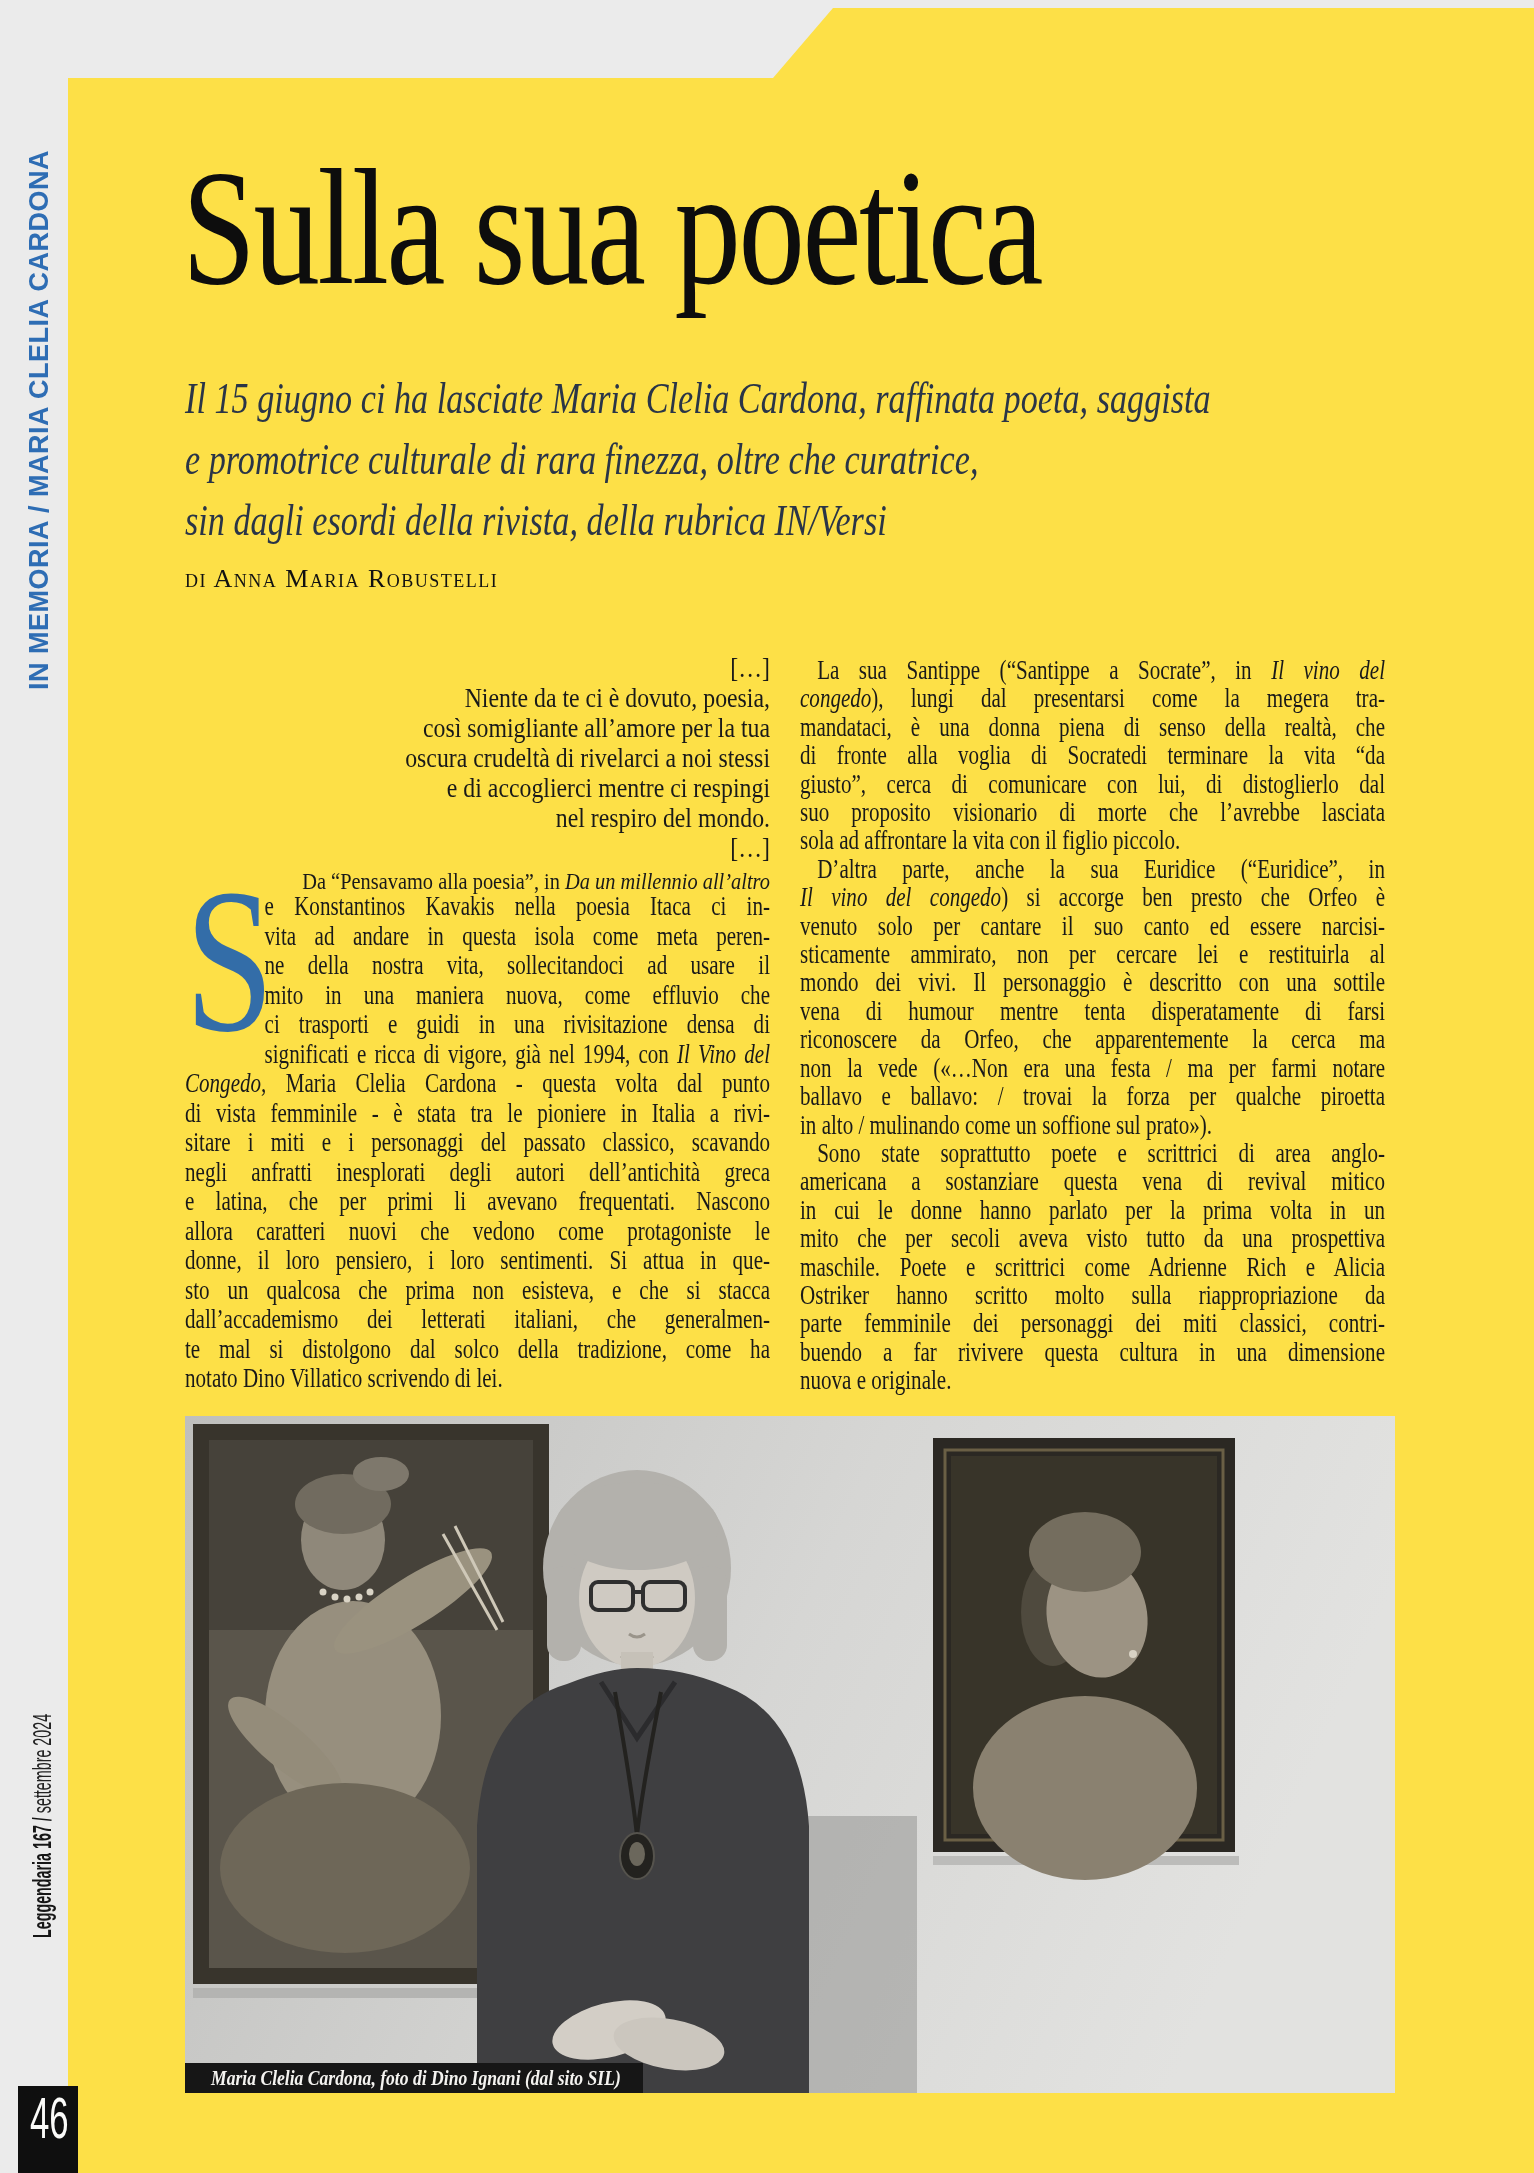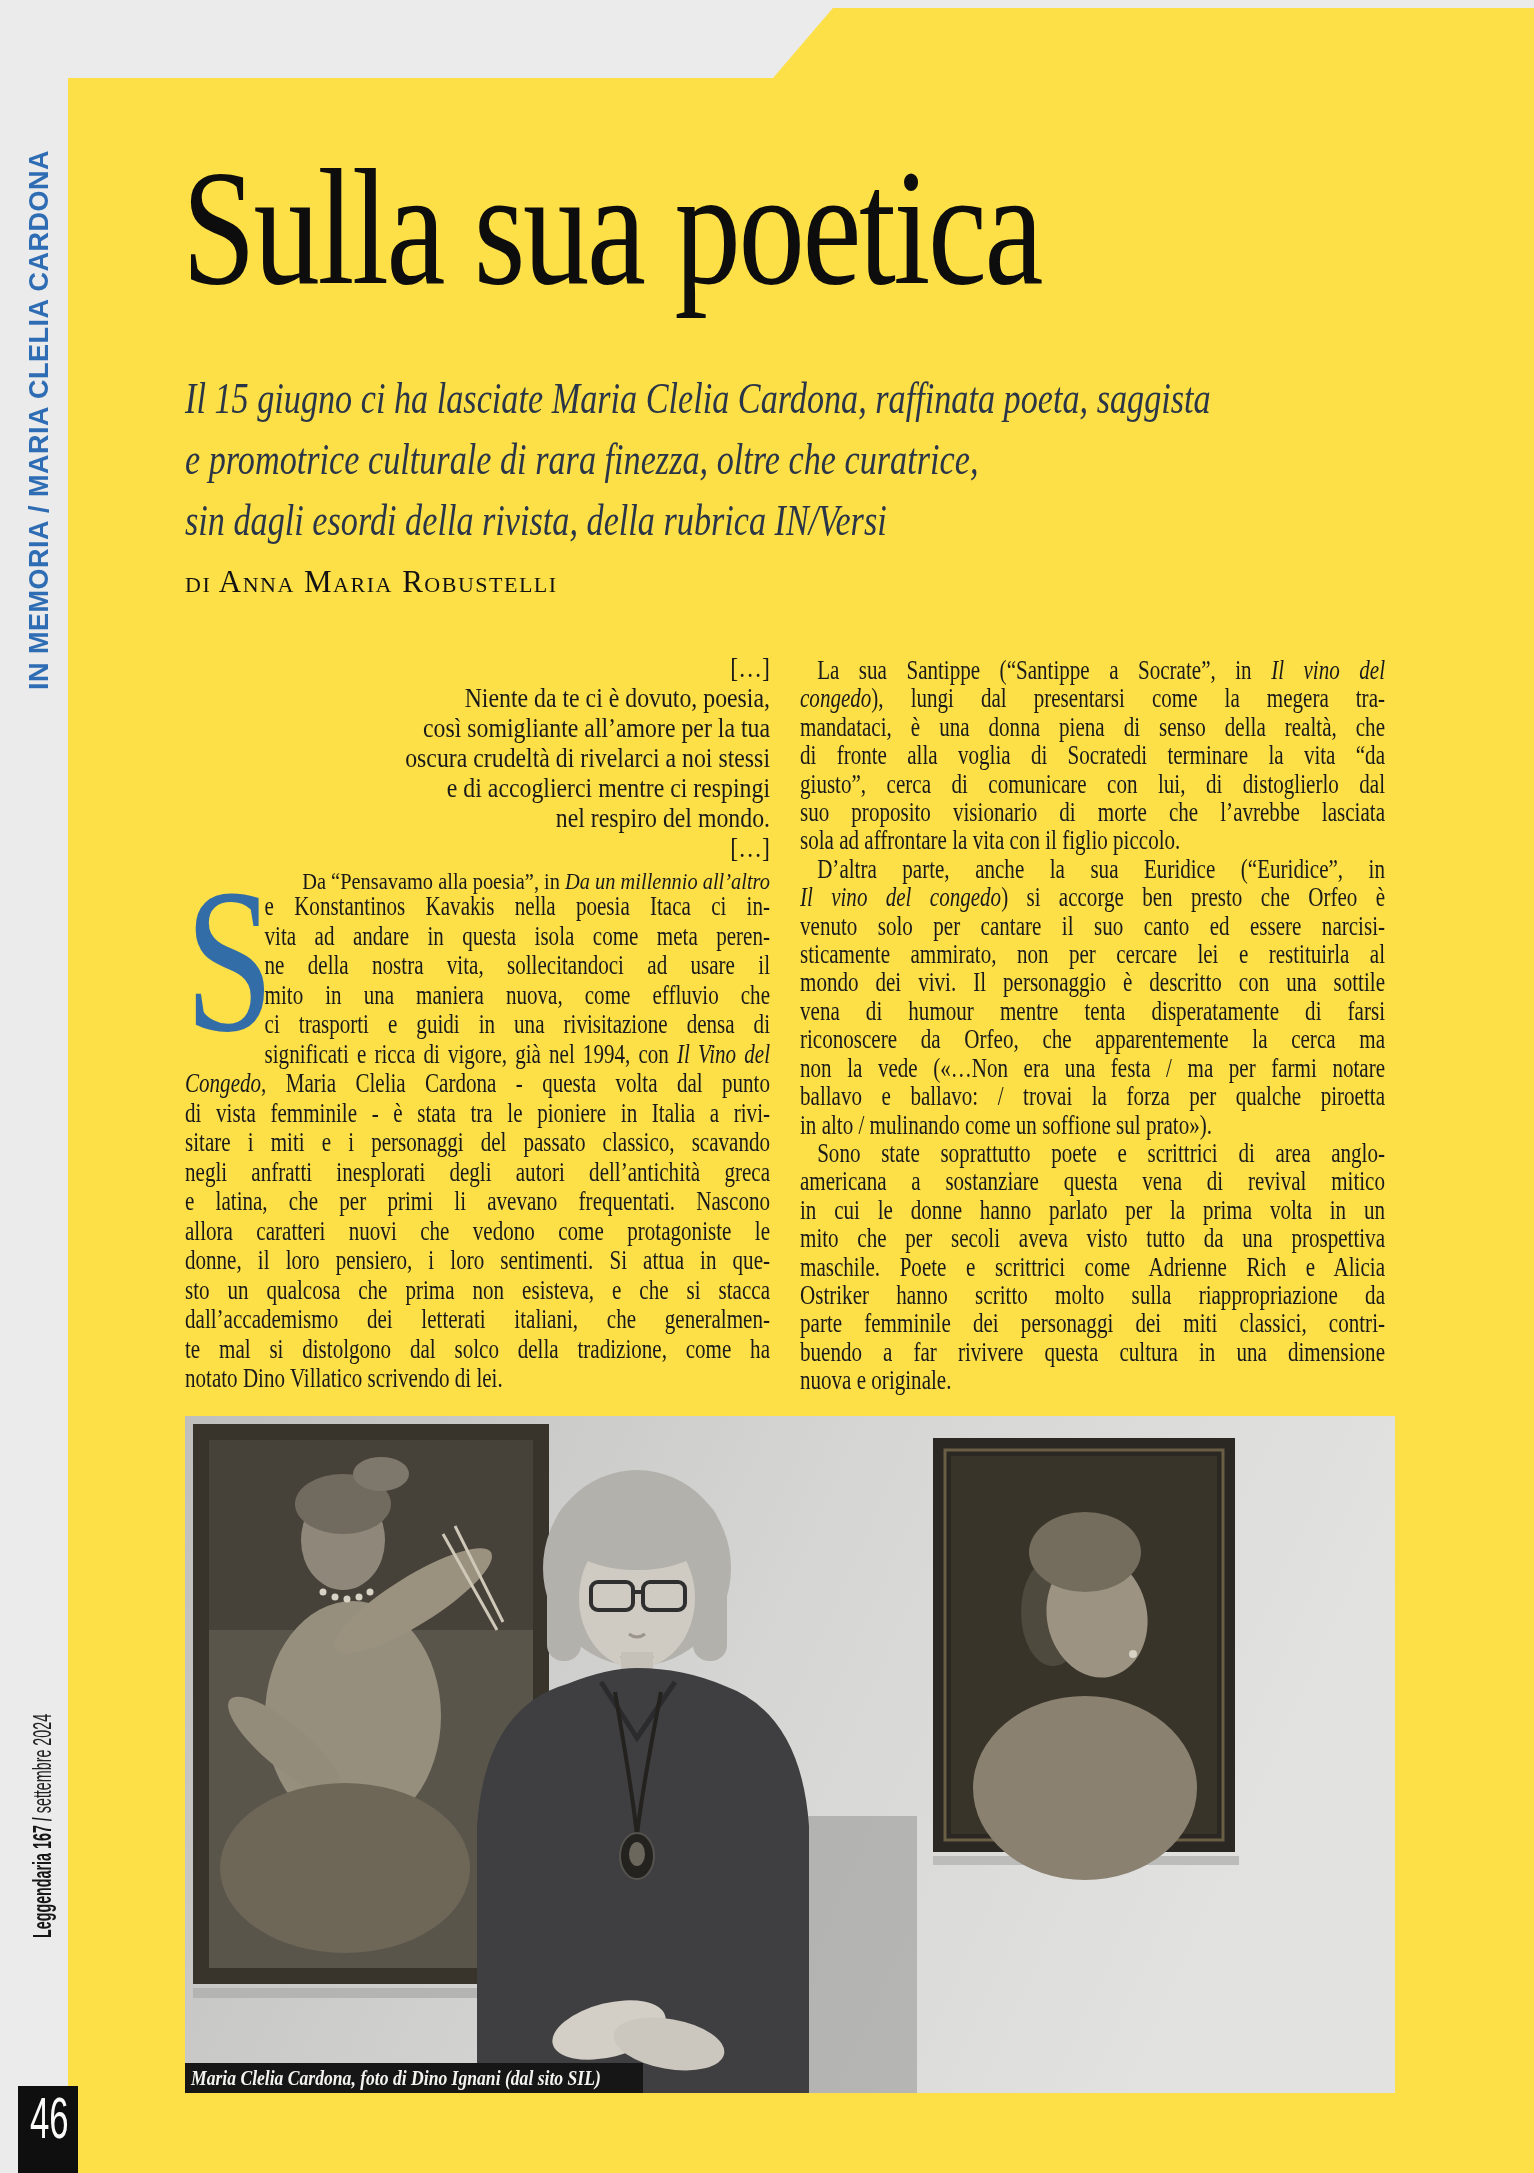--- a/index.html
+++ b/index.html
@@ -12,21 +12,21 @@
   .title{position:absolute;left:114px;top:138px;margin:0;font-weight:400;color:#0d0d0d;
          font-size:166px;line-height:162px;letter-spacing:-3px;white-space:nowrap;
          transform:scaleX(0.80);transform-origin:left top;}
 
   .standfirst{position:absolute;left:117px;top:360px;width:1500px;font-style:italic;
               color:#2a3547;font-size:45px;line-height:61px;
               transform:scaleX(0.76);transform-origin:left top;}
   .standfirst .tl{white-space:nowrap;}
 
   .byline{position:absolute;left:117px;top:556px;font-variant:small-caps;
-          font-size:31px;letter-spacing:1.5px;color:#121212;}
+          font-size:26px;letter-spacing:1.5px;color:#121212;}
 
   .poem{position:absolute;left:117px;top:645px;width:585px;text-align:right;
         transform:scaleX(0.85);transform-origin:right top;color:#191919;}
   .poem .tl{font-size:28px;line-height:30px;}
   .poem .attr{font-size:24px;line-height:28px;margin-top:4px;}
 
   .col{position:absolute;width:750px;font-size:27px;color:#191919;
        transform:scaleX(0.78);transform-origin:left top;}
   .col.left{left:117px;top:884px;line-height:29.5px;}
   .col.right{left:732px;top:648px;line-height:28.4px;}
@@ -35,21 +35,21 @@
   .ln.ind{text-indent:22px;}
 
   .dropcap-box{float:left;width:92px;height:148px;margin-right:10px;}
   .dropcap{display:block;font-size:205px;line-height:1;margin-top:-34px;
            color:#336da8;font-weight:400;}
 
   .photo{position:absolute;left:117px;top:1408px;width:1210px;height:677px;margin:0;background:#cfcfcd;}
   .photo svg{display:block;width:100%;height:100%;}
   .caption{position:absolute;left:0;bottom:0;width:458px;height:30px;background:#161616;
            color:#f4f3f0;font-style:italic;font-weight:700;font-size:20px;line-height:30px;
-           padding-left:6px;box-sizing:border-box;white-space:nowrap;overflow:hidden;}
+           padding-left:26px;box-sizing:border-box;white-space:nowrap;overflow:hidden;}
   .capline{display:inline-block;transform:scaleX(0.88);transform-origin:left center;}
 
   .rubric{position:absolute;left:24px;top:690px;width:532px;white-space:nowrap;
           transform-origin:0 0;transform:rotate(-90deg);
           font-family:"Liberation Sans",sans-serif;font-weight:700;font-size:27px;
           letter-spacing:0.5px;color:#2e6db4;}
 
   .footer{position:absolute;left:27px;top:1938px;width:430px;white-space:nowrap;
           transform-origin:0 0;transform:rotate(-90deg) scaleX(0.55);
           font-family:"Liberation Sans",sans-serif;font-size:26px;color:#161616;}

